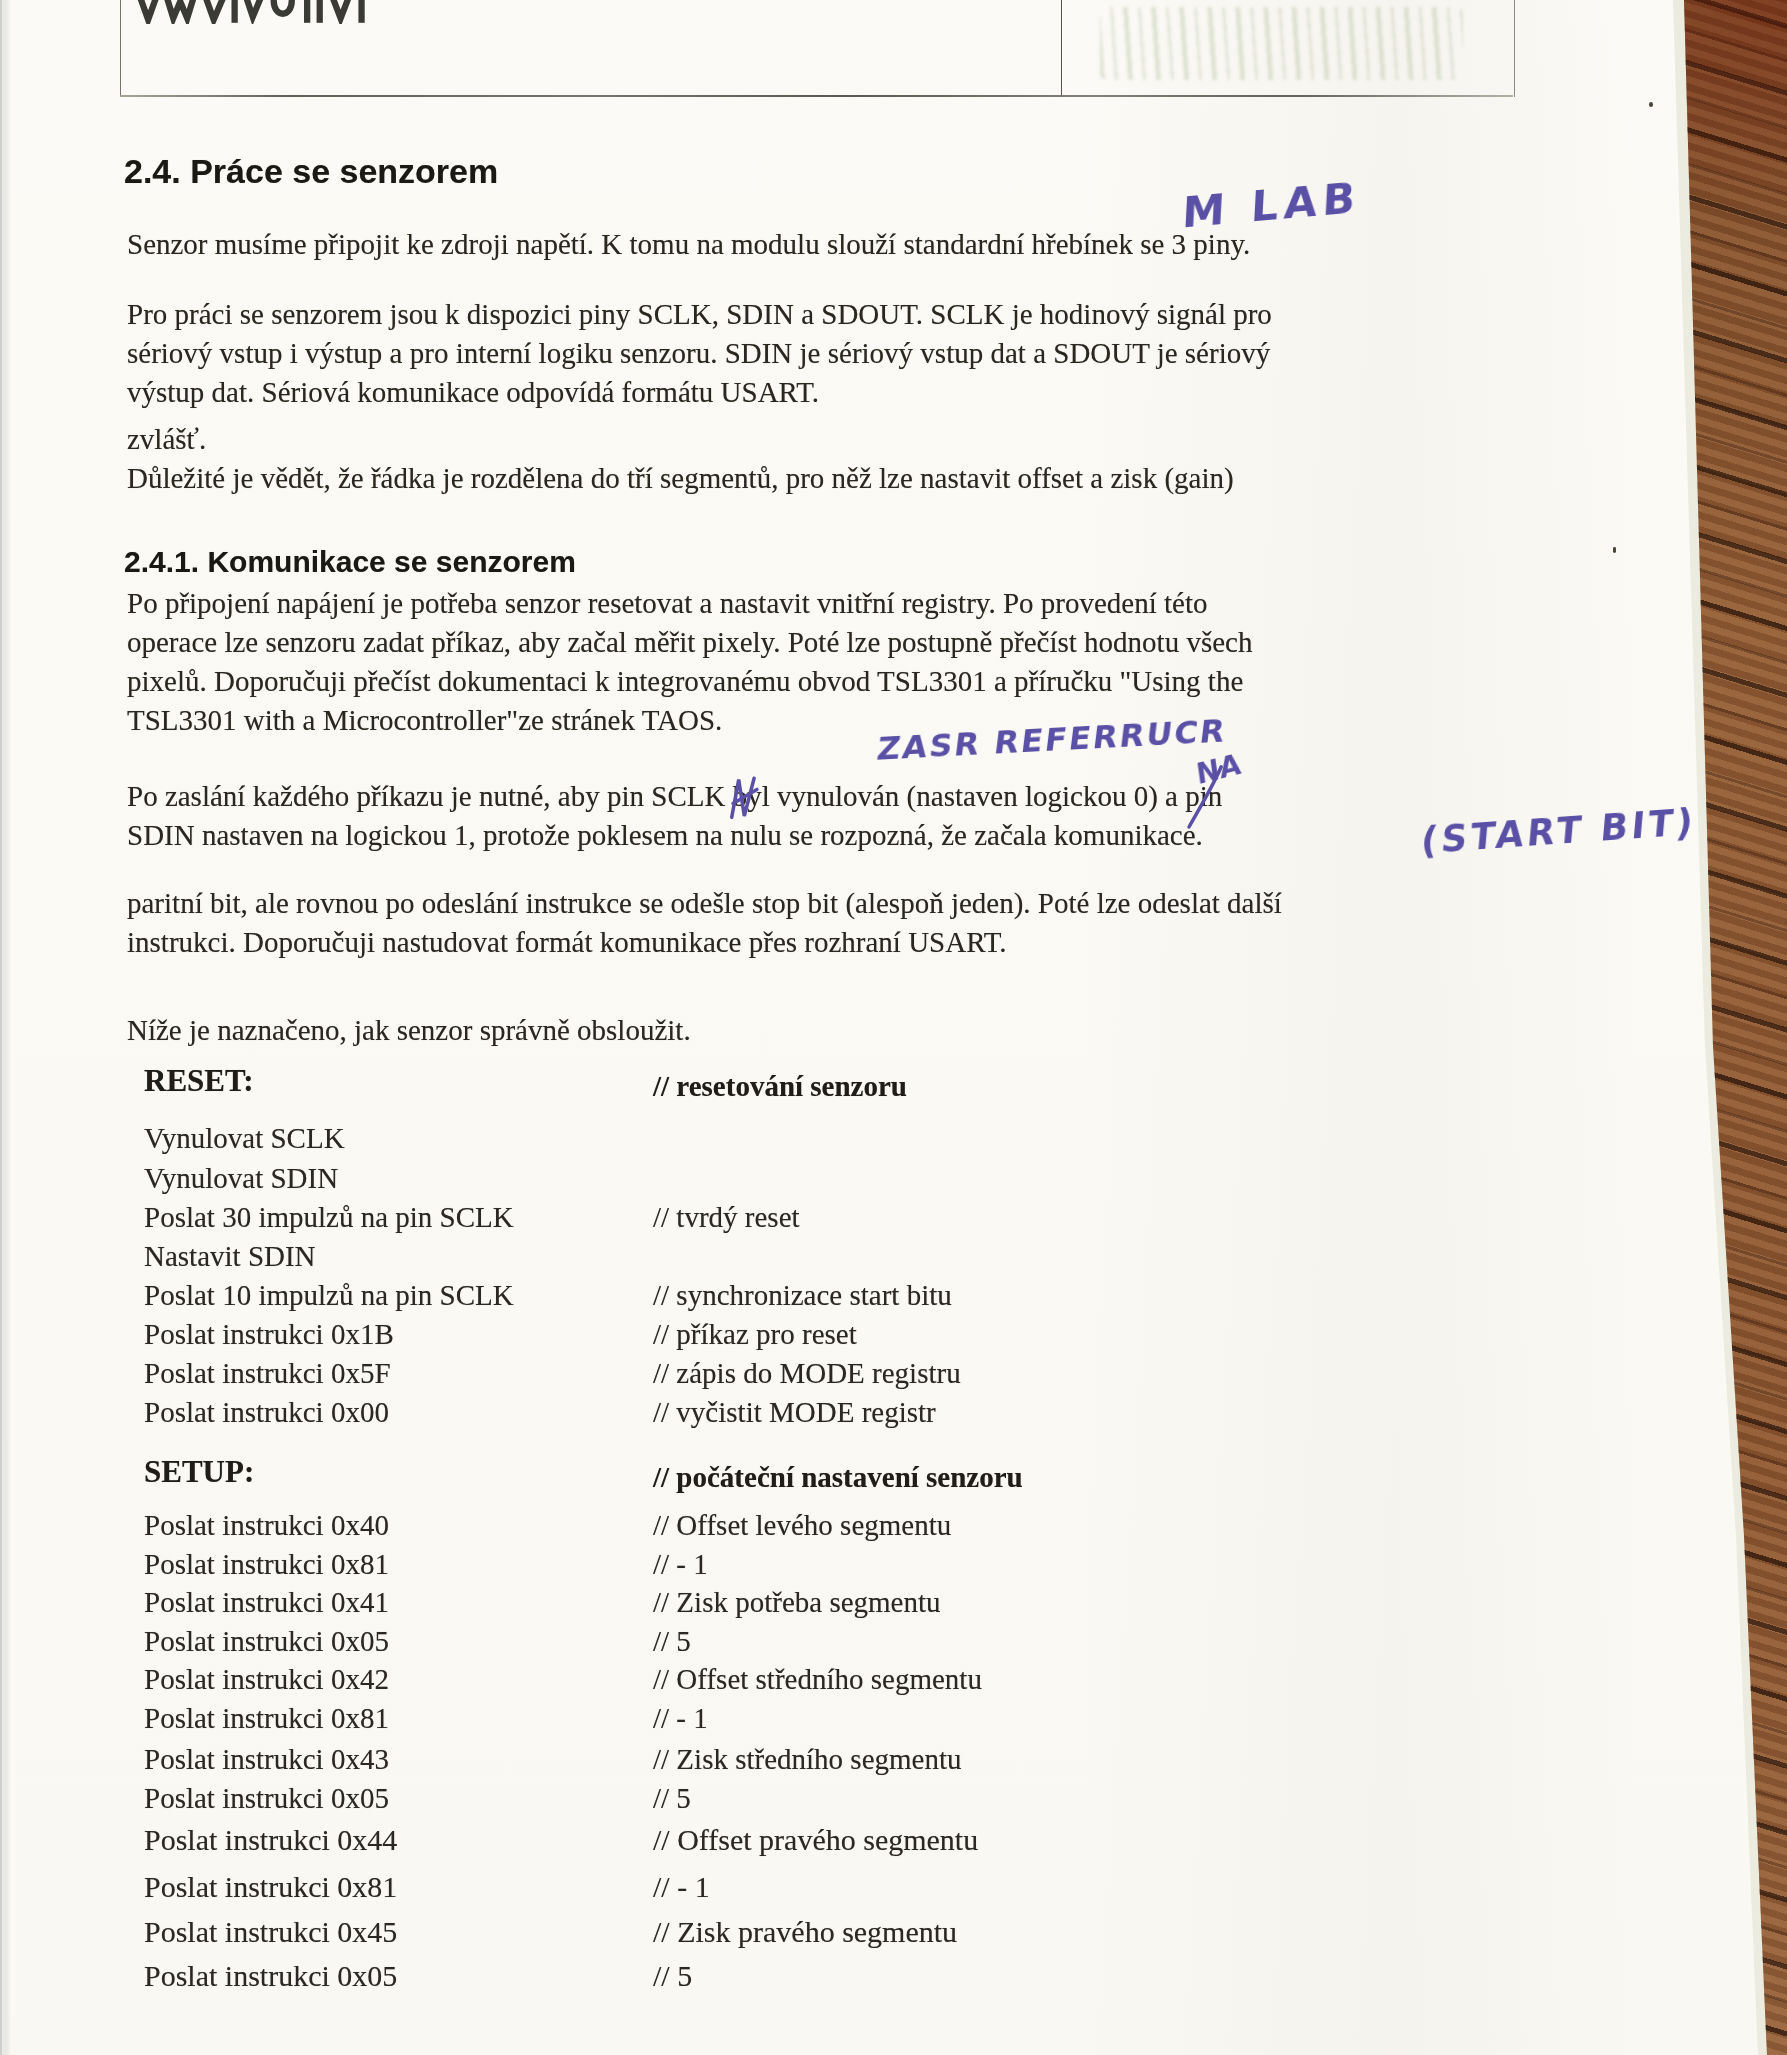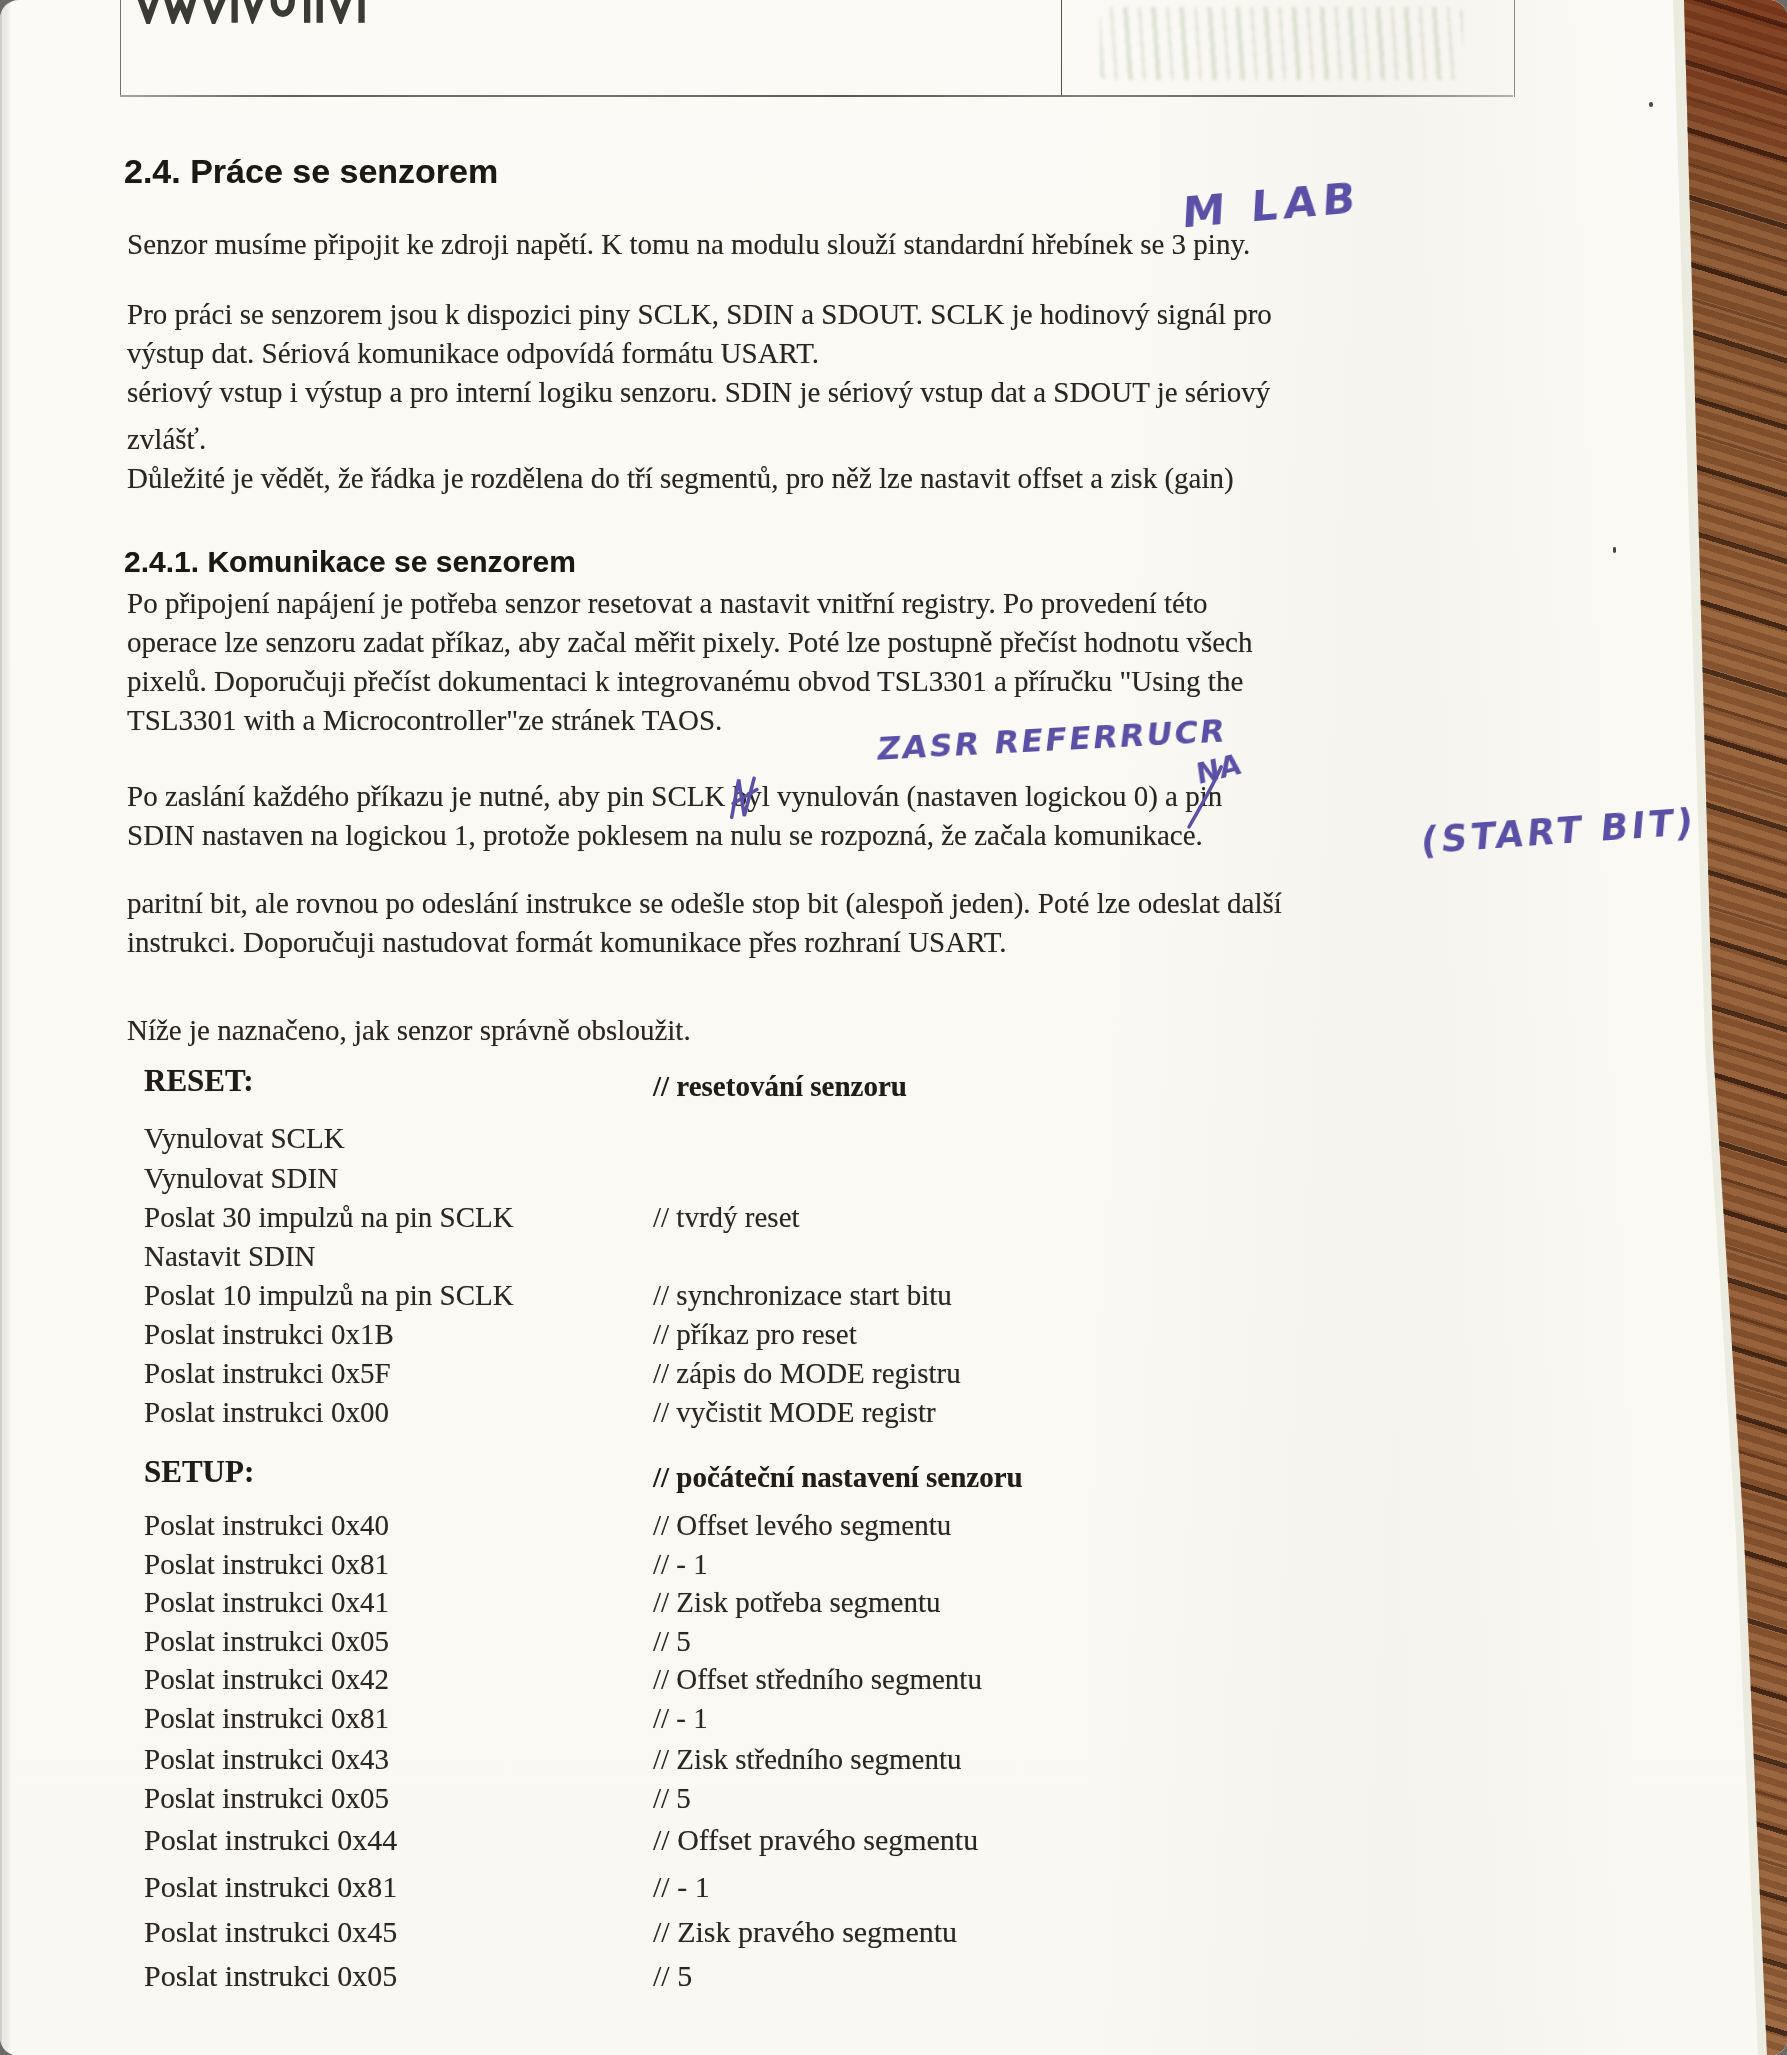--- a/index.html
+++ b/index.html
@@ -1,20 +1,20 @@
 <!DOCTYPE html>
 <html style="font-size:11.2px"><head>
 <meta charset="utf-8">
 <style>
   html,body{margin:0;padding:0;background:#6b6b6b;}
   #page{position:relative;width:1788px;height:2056px;overflow:hidden;
         background:
           linear-gradient(90deg, rgba(0,0,0,.03) 0 9.8px, rgba(0,0,0,0) 9.8px 60%, rgba(120,105,80,.04) 78%, rgba(0,0,0,0) 92%),
           linear-gradient(180deg,#fbfaf6 0%,#faf9f4 55%,#f9f8f2 100%);
-        font-family:"Liberation Serif",serif;color:#28251f;border-radius:19px;}
+        font-family:"Liberation Serif",serif;color:#28251f;}
   .abs{position:absolute;}
   .noselect{user-select:none;}
 
   
   #left-edge{left:0;top:0;width:8.4px;height:2056px;
      background:linear-gradient(90deg,#cfcfcb 0 2.1px,#e9e9e5 2.1px 6.3px,rgba(233,233,229,0) 8.4px);}
 
   
   #paper-edge{left:0;top:0;width:1788px;height:2056px;background:#ecebe0;
      clip-path:polygon(1673px 0,1788px 0,1788px 2056px,1758px 2056px,1736px 1536px,1705px 1047px,1673px 0);}
@@ -100,22 +100,22 @@
 
   <div id="h-main" class="abs h-sans">2.4. Práce se senzorem</div>
   <div id="h-sub" class="abs h-sans">2.4.1. Komunikace se senzorem</div>
 
   <div class="abs para" style="top:225px;">
     <div class="tl">Senzor musíme připojit ke zdroji napětí. K tomu na modulu slouží standardní hřebínek se 3 piny.</div>
   </div>
 
   <div class="abs para" style="top:295px;">
     <div class="tl">Pro práci se senzorem jsou k dispozici piny SCLK, SDIN a SDOUT.  SCLK je hodinový signál pro</div>
+    <div class="tl">sériový vstup i výstup a pro interní logiku senzoru. SDIN je sériový vstup dat a SDOUT je sériový</div>
     <div class="tl">výstup dat. Sériová komunikace odpovídá formátu USART.</div>
-    <div class="tl">sériový vstup i výstup a pro interní logiku senzoru. SDIN je sériový vstup dat a SDOUT je sériový</div>
   </div>
 
   <div class="abs para" style="top:420px;">
     <div class="tl">zvlášť.</div>
     <div class="tl">Důležité je vědět, že řádka je rozdělena do tří segmentů, pro něž lze nastavit offset a zisk (gain)</div>
   </div>
 
   <div class="abs para" style="top:584px;">
     <div class="tl">Po připojení napájení je potřeba senzor resetovat a nastavit vnitřní registry. Po provedení této</div>
     <div class="tl">operace lze senzoru zadat příkaz, aby začal měřit pixely. Poté lze postupně přečíst hodnotu všech</div>

